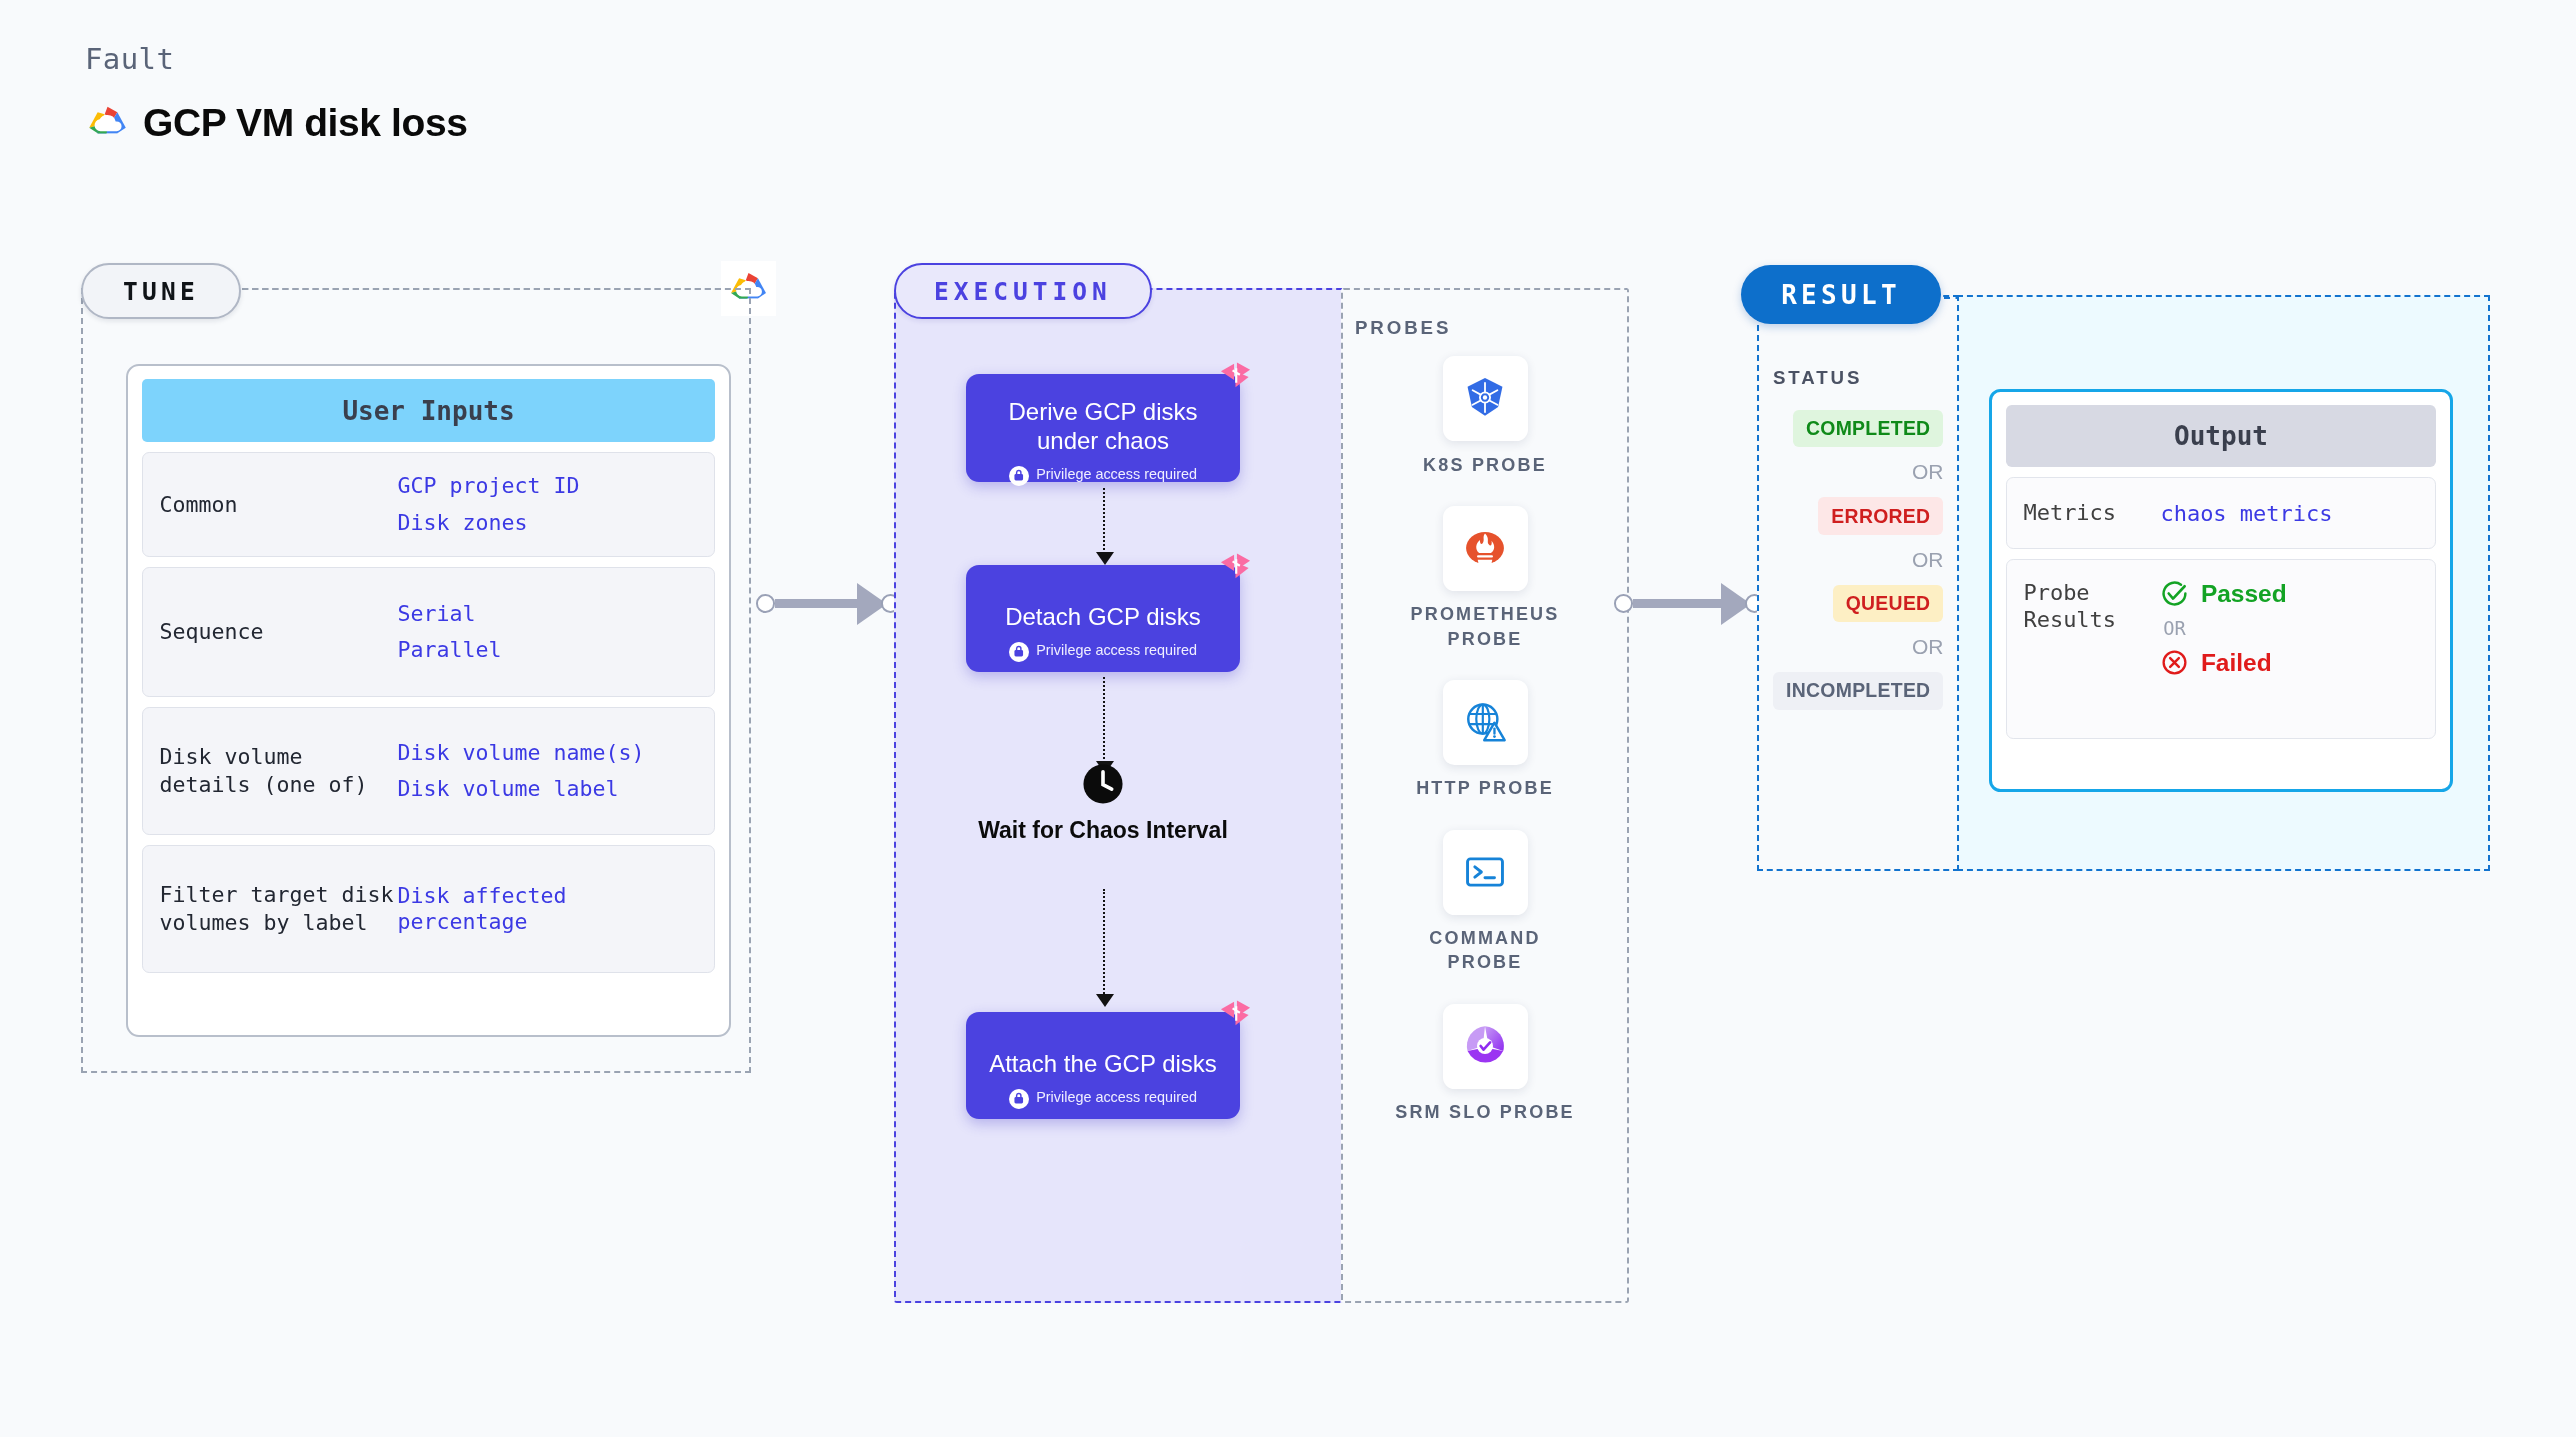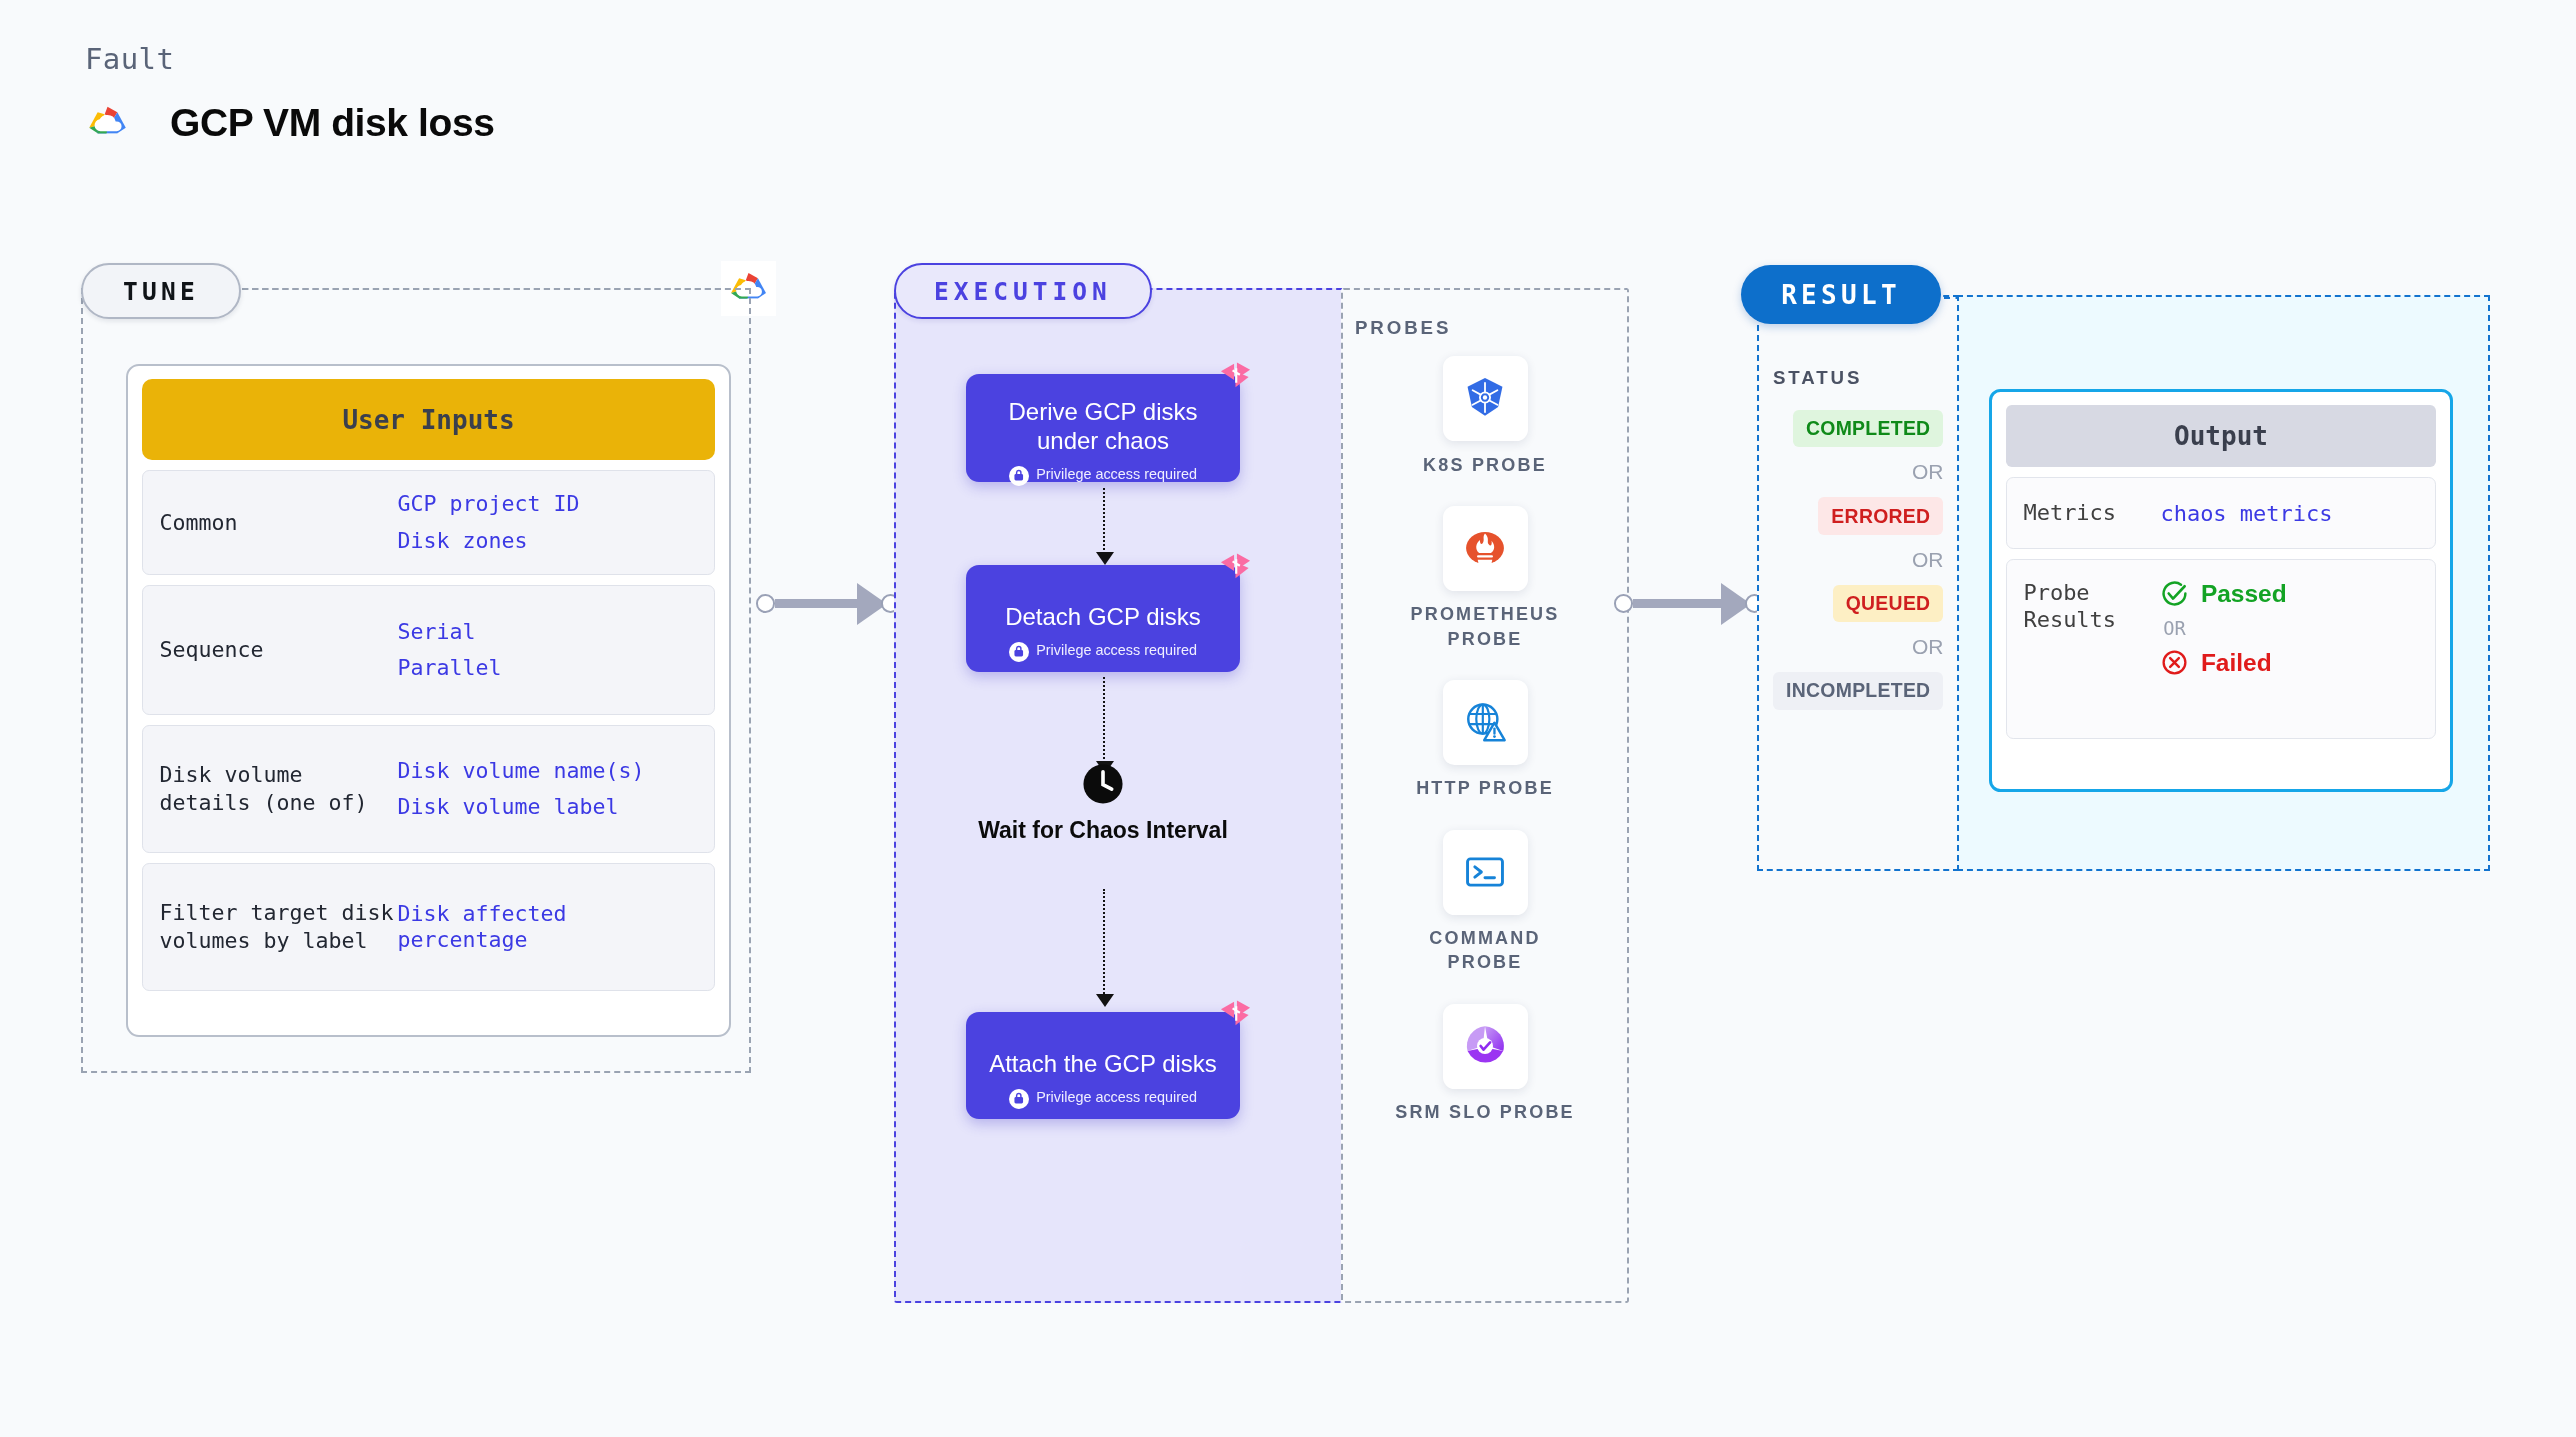--- a/index.html
+++ b/index.html
@@ -12,21 +12,21 @@
   .page { position: relative; width: 2576px; height: 1438px; }
 
   
   .hdr-fault {
     position: absolute; left: 85px; top: 42px;
     font-family: "DejaVu Sans Mono", monospace;
     font-size: 29px; color: #5a6478; letter-spacing: 0.4px;
   }
   .hdr-row {
     position: absolute; left: 85px; top: 101px;
-    display: flex; align-items: center; gap: 40px; justify-content: space-between;
+    display: flex; align-items: center; gap: 13px; justify-content: space-between;
   }
   .hdr-title {
     font-size: 39px; font-weight: 700; color: #0a0a0a; letter-spacing: -0.4px;
   }
   .gcp-logo { display:block; }
 
   
   .panel { position: absolute; }
   .panel-body {
     position: absolute; inset: 0;
@@ -59,21 +59,21 @@
     display:flex; align-items:center; justify-content:center;
   }
 
   .card {
     position: absolute; left: 126px; top: 364px;
     width: 605px; height: 673px;
     background: #fff; border: 2.2px solid #b8bfcb; border-radius: 13px;
     padding: 13px 14.4px;
   }
   .card-title {
-    height: 81px; background: #eab308; border-radius: 10px;
+    height: 63px; background: #7dd3fc; border-radius: 5px;
     display:flex; align-items:center; justify-content:center;
     font-family: "DejaVu Sans Mono", monospace;
     font-size: 26px; color: #3a3f4d; font-weight: 700;
   }
   .kv-row {
     margin-top: 10px; background: #f4f5f9;
     border: 1.4px solid #dfe2ea; border-radius: 7.2px;
     display: flex; align-items: center; padding: 11.5px 16px;
   }
   .kv-key {

